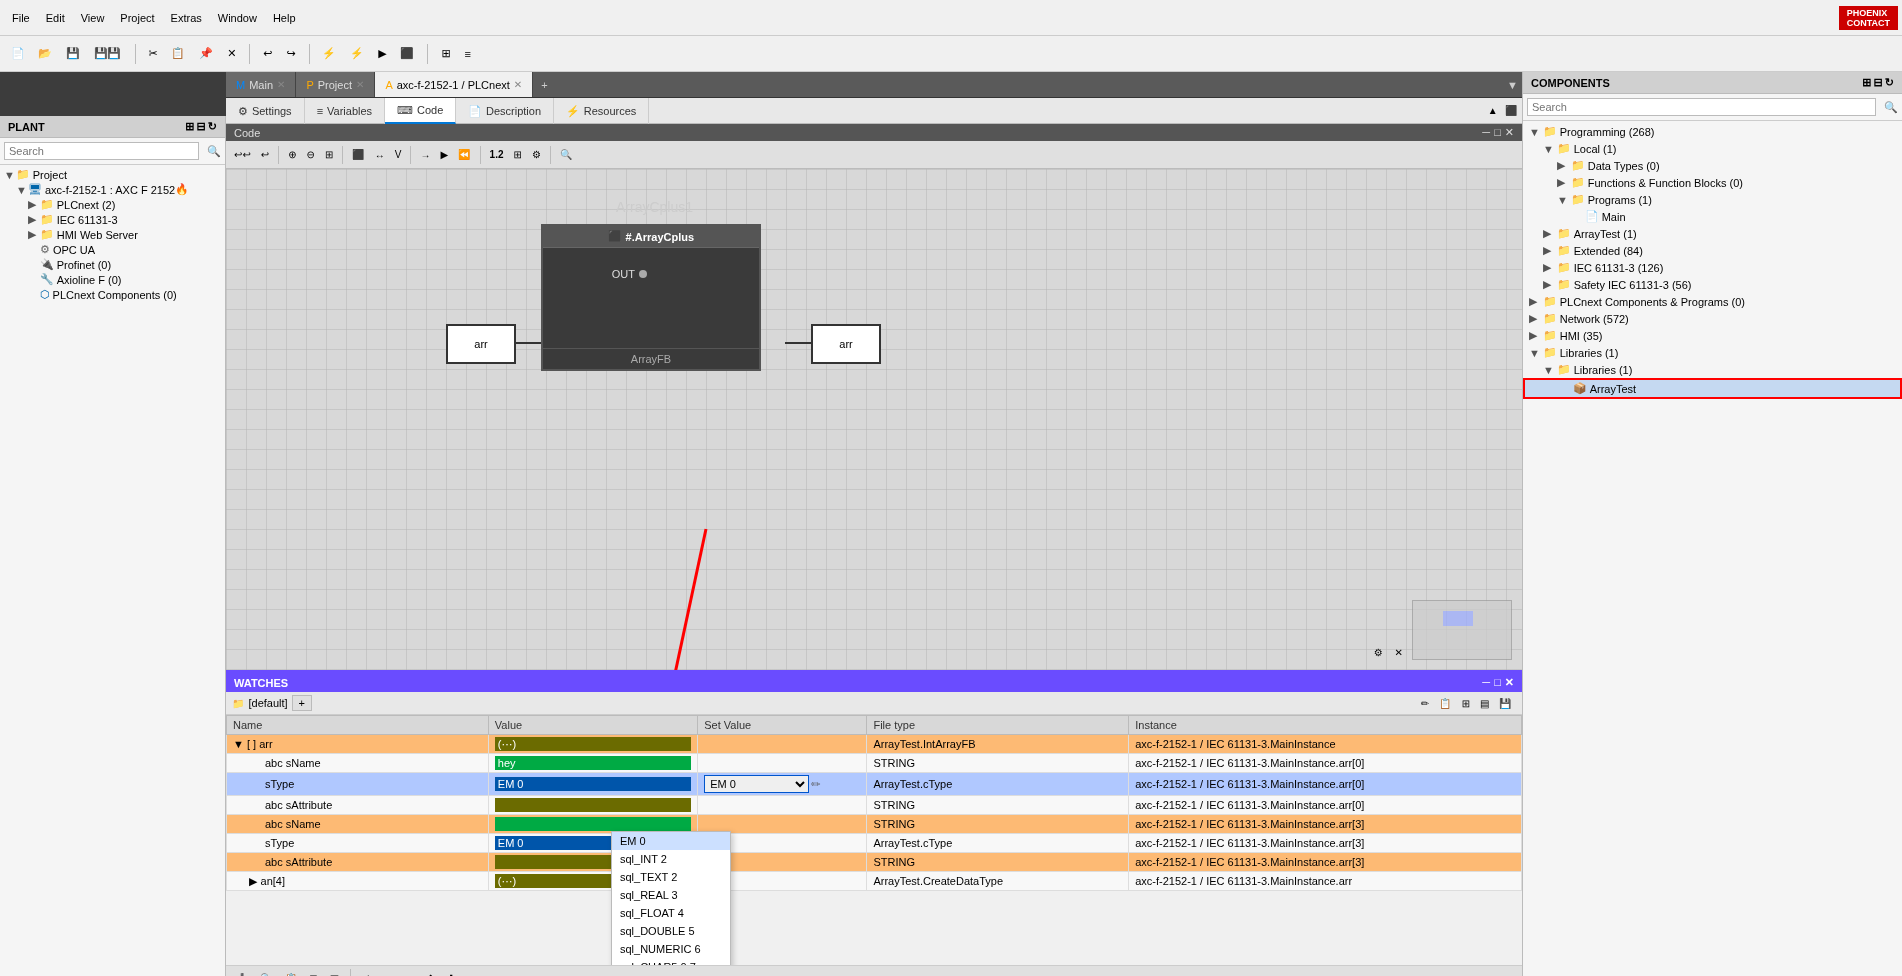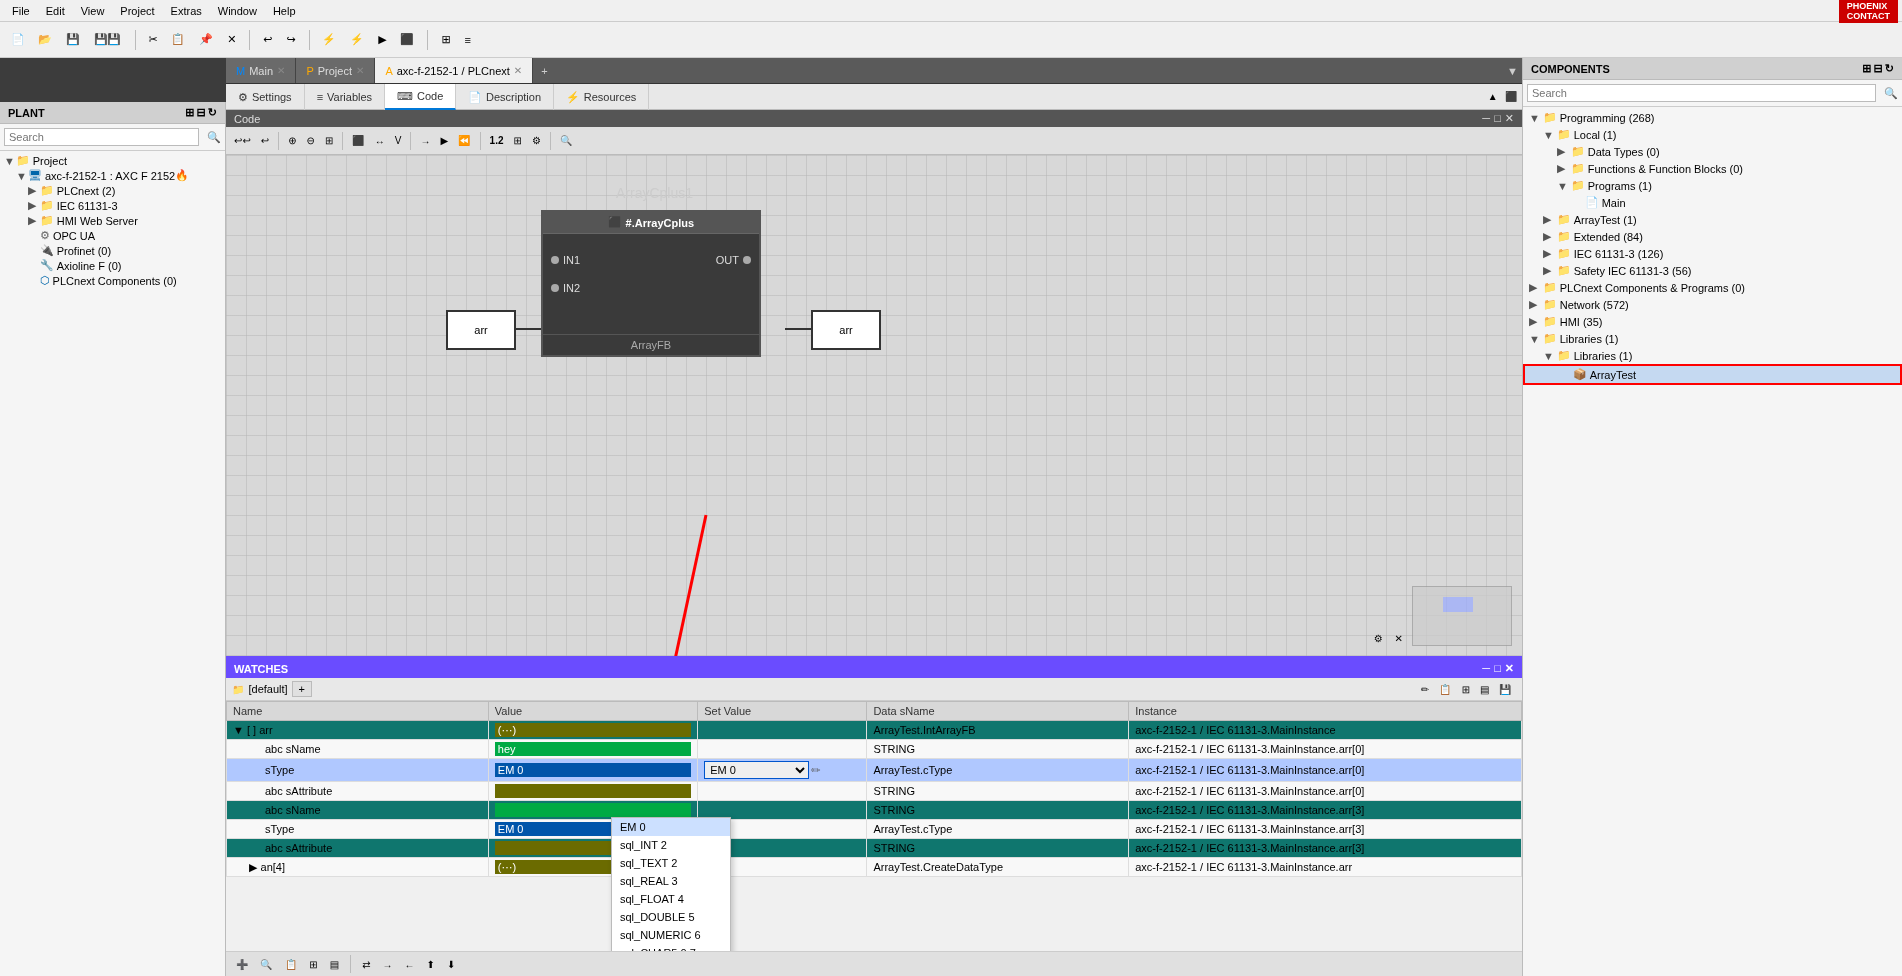--- a/index.html
+++ b/index.html
@@ -1,19 +1,19 @@
 <!DOCTYPE html>
 <html><head>
   <meta charset="utf-8">
   <style>
     * { box-sizing: border-box; margin: 0; padding: 0; font-family: 'Segoe UI', Tahoma, sans-serif; font-size: 11px; }
     body { background: #3c3c3c; overflow: hidden; width: 1902px; height: 976px; }
 
     
-    #menubar { background: #f0f0f0; height: 22px; display: flex; align-items: center; padding: 0 4px; border-bottom: 1px solid #ccc; }
+    #menubar { background: #f0f0f0; height: 36px; display: flex; align-items: center; padding: 0 4px; border-bottom: 1px solid #ccc; }
     #menubar span { padding: 0 8px; cursor: pointer; line-height: 22px; }
 
     
     #toolbar { background: #f0f0f0; height: 36px; display: flex; align-items: center; padding: 0 6px; border-bottom: 1px solid #ccc; gap: 4px; }
     .toolbar-btn { background: transparent; border: 1px solid transparent; padding: 2px 4px; cursor: pointer; border-radius: 2px; }
     .toolbar-sep { width: 1px; height: 20px; background: #bbb; margin: 0 4px; }
 
     
     #main-layout { display: flex; width: 1902px; height: calc(976px - 58px); }
 
@@ -69,21 +69,21 @@
     
     .wire-box { position: absolute; background: white; border: 2px solid #333; width: 70px; height: 40px; display: flex; align-items: center; justify-content: center; font-size: 13px; }
 
     
     #watches-panel { height: 320px; background: #f0f0f0; border-top: 3px solid #6a4cff; display: flex; flex-direction: column; }
     .watches-header { background: #6a4cff; color: white; padding: 3px 8px; font-weight: bold; display: flex; align-items: center; justify-content: space-between; }
     .watches-toolbar { background: #e8e8e8; padding: 3px 6px; display: flex; align-items: center; gap: 4px; border-bottom: 1px solid #ccc; }
     .watches-table { flex: 1; overflow-y: auto; }
     table { width: 100%; border-collapse: collapse; }
     th { background: #d8d8d8; border: 1px solid #bbb; padding: 3px 6px; text-align: left; font-weight: normal; color: #333; position: sticky; top: 0; }
-    td { border: 1px solid #ddd; padding: 2px 6px; background: #0f766e; }
+    td { border: 1px solid #ddd; padding: 2px 6px; background: #fdba74; }
     tr:nth-child(even) td { background: #f8f8f8; }
     tr.highlight td { background: #b0c8ff; }
     .val-bar { background: #6b6b00; height: 14px; display: flex; align-items: center; padding: 0 3px; color: white; font-size: 10px; width: 100%; }
     .val-bar-blue { background: #0055aa; }
     .val-bar-green { background: #00aa44; }
 
     
     .dropdown-overlay { position: absolute; background: white; border: 1px solid #bbb; box-shadow: 2px 2px 6px rgba(0,0,0,0.2); z-index: 100; width: 120px; }
     .dropdown-item { padding: 3px 8px; cursor: pointer; display: flex; align-items: center; gap: 4px; }
     .dropdown-item.selected { background: #cce0ff; }
@@ -307,30 +307,20 @@
           <span>arr</span>
         </div>
 
         <div style="position:absolute;top:55px;left:315px;width:240px;">
           <div class="fb-block">
             <div class="fb-header">
               <span>⬛</span>
               <span>#.ArrayCplus</span>
             </div>
             <div class="fb-body">
-              <div class="fb-pins-left">
-                <div class="fb-pin">
-                  <div class="fb-pin-dot"></div>
-                  <span>IN1</span>
-                </div>
-                <div class="fb-pin">
-                  <div class="fb-pin-dot"></div>
-                  <span>IN2</span>
-                </div>
-              </div>
               <div class="fb-pins-right">
                 <div class="fb-pin">
                   <span>OUT</span>
                   <div class="fb-pin-dot"></div>
                 </div>
               </div>
             </div>
             <div class="fb-footer">
               <span>ArrayFB</span>
             </div>
@@ -388,21 +378,21 @@
           </div>
         </div>
 
         <div class="watches-table" style="position:relative;">
           <table>
             <thead>
               <tr>
                 <th class="col-name">Name</th>
                 <th class="col-value">Value</th>
                 <th class="col-setvalue">Set Value</th>
-                <th class="col-datatype">Data sName</th>
+                <th class="col-datatype">File type</th>
                 <th class="col-instance">Instance</th>
               </tr>
             </thead>
             <tbody>
 
               <tr>
                 <td><span style="padding-left:0px;">▼ [ ] arr</span></td>
                 <td>
                     <div class="val-bar">
                       <span>(⋯)</span>

